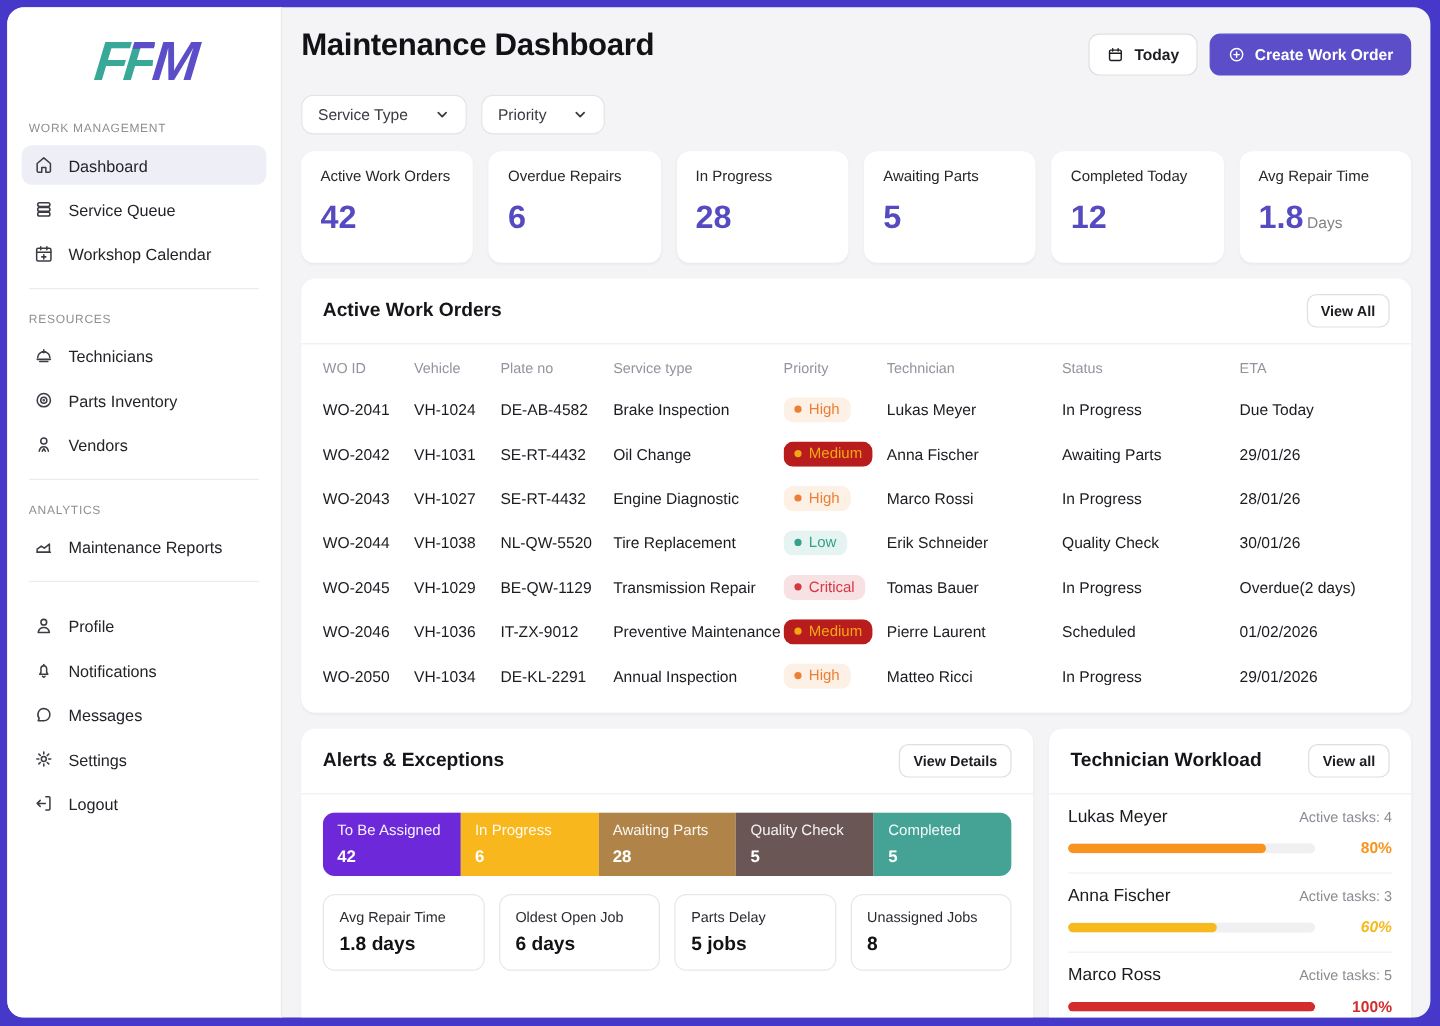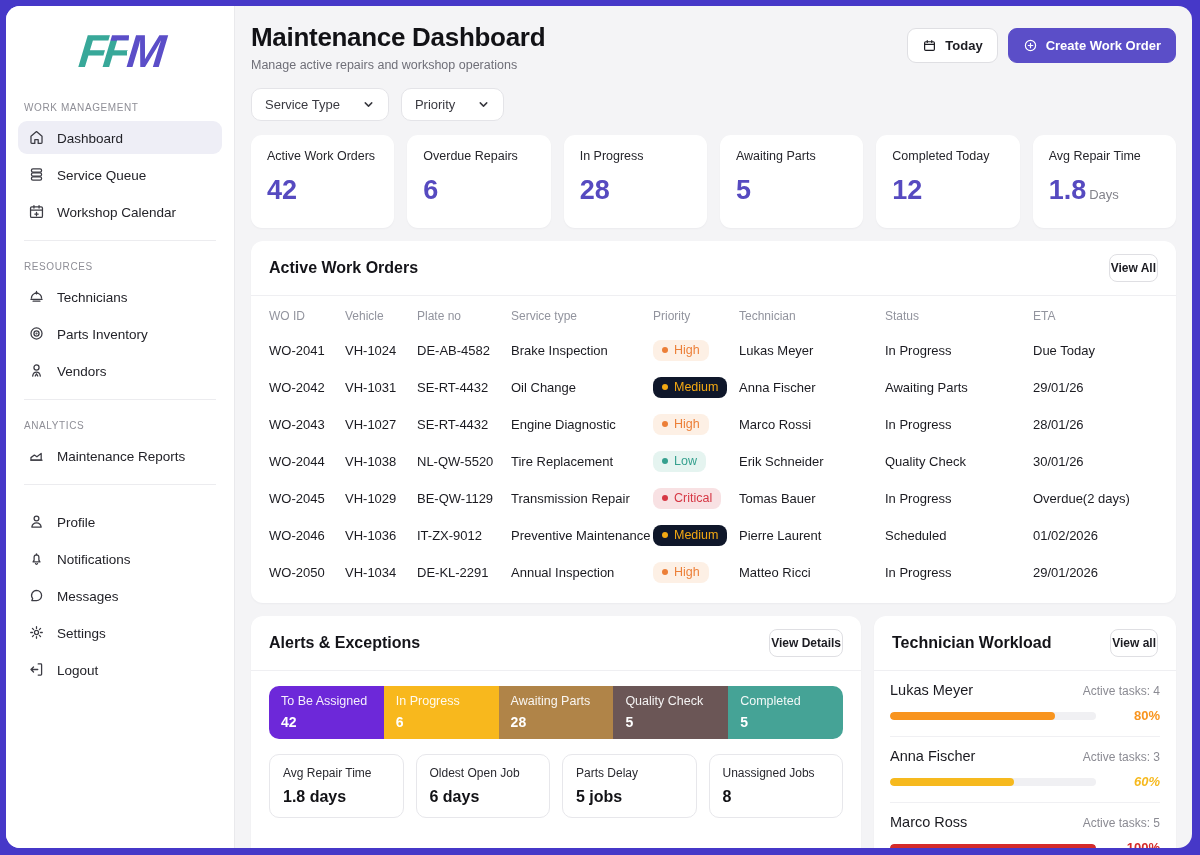--- a/index.html
+++ b/index.html
@@ -53,21 +53,21 @@
   .page-title { font-size:26px; font-weight:800; color:#121216; letter-spacing:-.3px; }
   .page-subtitle { font-size:12.5px; color:#6F6F78; margin-top:5px; }
   .header-actions { display:flex; gap:10px; margin-top:6px; }
   .btn {
     display:inline-flex; align-items:center; gap:8px;
     font-size:13px; font-weight:700; cursor:pointer;
     border-radius:9px; padding:9px 14px; border:1px solid #DFDFE3; background:#fff; color:#1C1C22;
   }
   .btn svg { width:15px; height:15px; stroke:currentColor; fill:none; stroke-width:1.6; stroke-linecap:round; }
   .btn.primary { background:#5B4EC8; border-color:#5B4EC8; color:#fff; }
-  .btn.small { padding:6px 1px; font-size:12px; border-radius:8px; }
+  .btn.small { padding:6px 11px; font-size:12px; border-radius:8px; }
   .filters { display:flex; gap:12px; margin:16px 0 14px; }
   .filter {
     display:inline-flex; align-items:center; gap:22px;
     background:#fff; border:1px solid #E4E4E8; border-radius:10px;
     padding:8px 13px; font-size:13px; color:#3A3A41; cursor:pointer;
   }
   .filter svg { width:13px; height:13px; stroke:#3A3A41; fill:none; stroke-width:1.8; stroke-linecap:round; stroke-linejoin:round; }
   
   .stats { display:grid; grid-template-columns:repeat(6,1fr); gap:13px; }
   .stat-card {
@@ -89,21 +89,21 @@
     align-items:center; height:37px;
   }
   .thead { font-size:12px; color:#92949E; height:32px; }
   .tcell { font-size:13px; color:#1B1B21; white-space:nowrap; overflow:hidden; }
   .badge {
     display:inline-flex; align-items:center; gap:6px;
     font-size:12.5px; padding:3px 9px 4px; border-radius:8px;
   }
   .badge .dot { width:6px; height:6px; border-radius:50%; background:currentColor; }
   .badge[data-level="high"]     { color:#EC7F38; background:#FDF0E5; }
-  .badge[data-level="medium"]   { color:#F2A813; background:#0f172a; }
+  .badge[data-level="medium"]   { color:#F2A813; background:#b91c1c; }
   .badge[data-level="low"]      { color:#35A08E; background:#E5F4F0; }
   .badge[data-level="critical"] { color:#D63744; background:#F8E1E3; }
   
   .bottom { display:flex; gap:13px; margin-top:13px; }
   .alerts-card { flex:2.02; }
   .alerts-body { padding:15px 18px 16px; }
   .segbar { display:flex; border-radius:10px; overflow:hidden; height:53px; }
   .segment { flex:1; padding:8px 12px; color:#fff; }
   .segment .seg-label { font-size:12.5px; opacity:.93; }
   .segment .seg-value { font-size:14px; font-weight:700; margin-top:6px; }
@@ -231,21 +231,20 @@
         </svg>
       <span>Logout</span>
     </div>
   </aside>
 
   <main class="main">
 
     <div class="main-header">
       <div>
         <div class="page-title">Maintenance Dashboard</div>
-        <div class="page-subtitle">Manage active repairs and workshop operations</div>
       </div>
       <div class="header-actions">
         <button class="btn">
           <svg viewBox="0 0 20 20">
               <rect x="3.5" y="5" width="13" height="11.5" rx="1.5"></rect>
               <path d="M3.5 8.5h13M7 3.5V6M13 3.5V6"></path>
             </svg>
           <span>Today</span>
         </button>
         <button class="btn primary">

